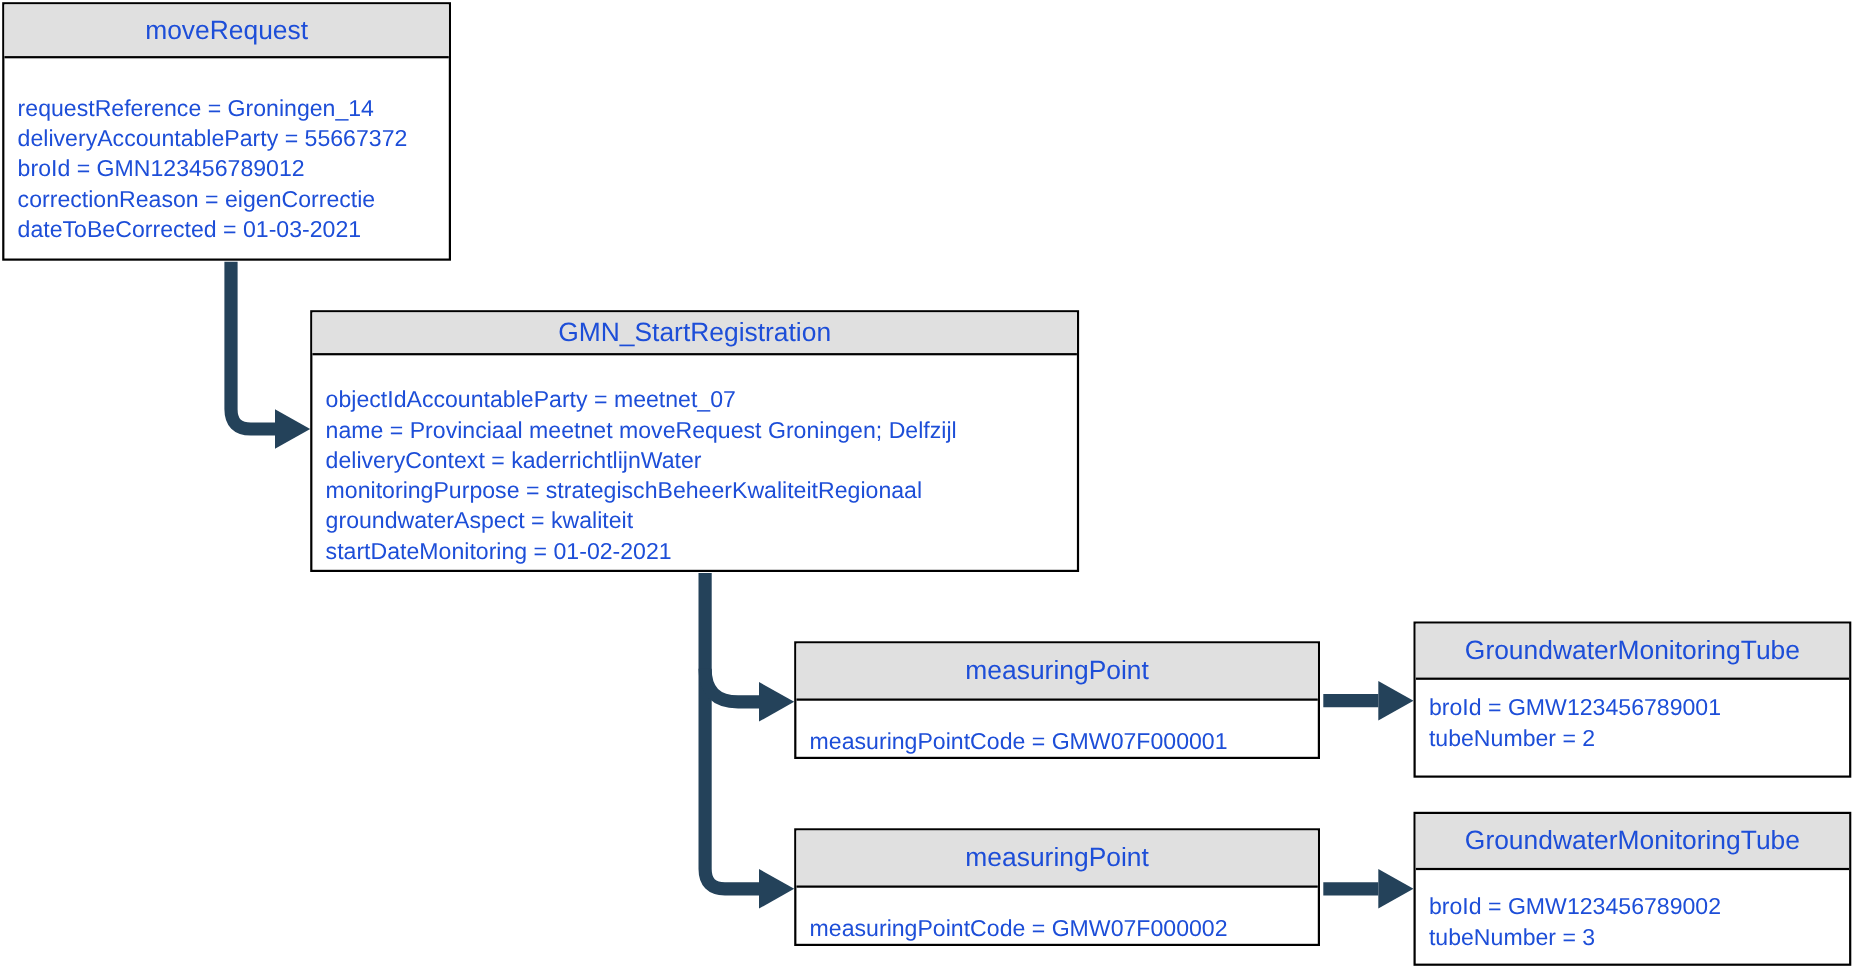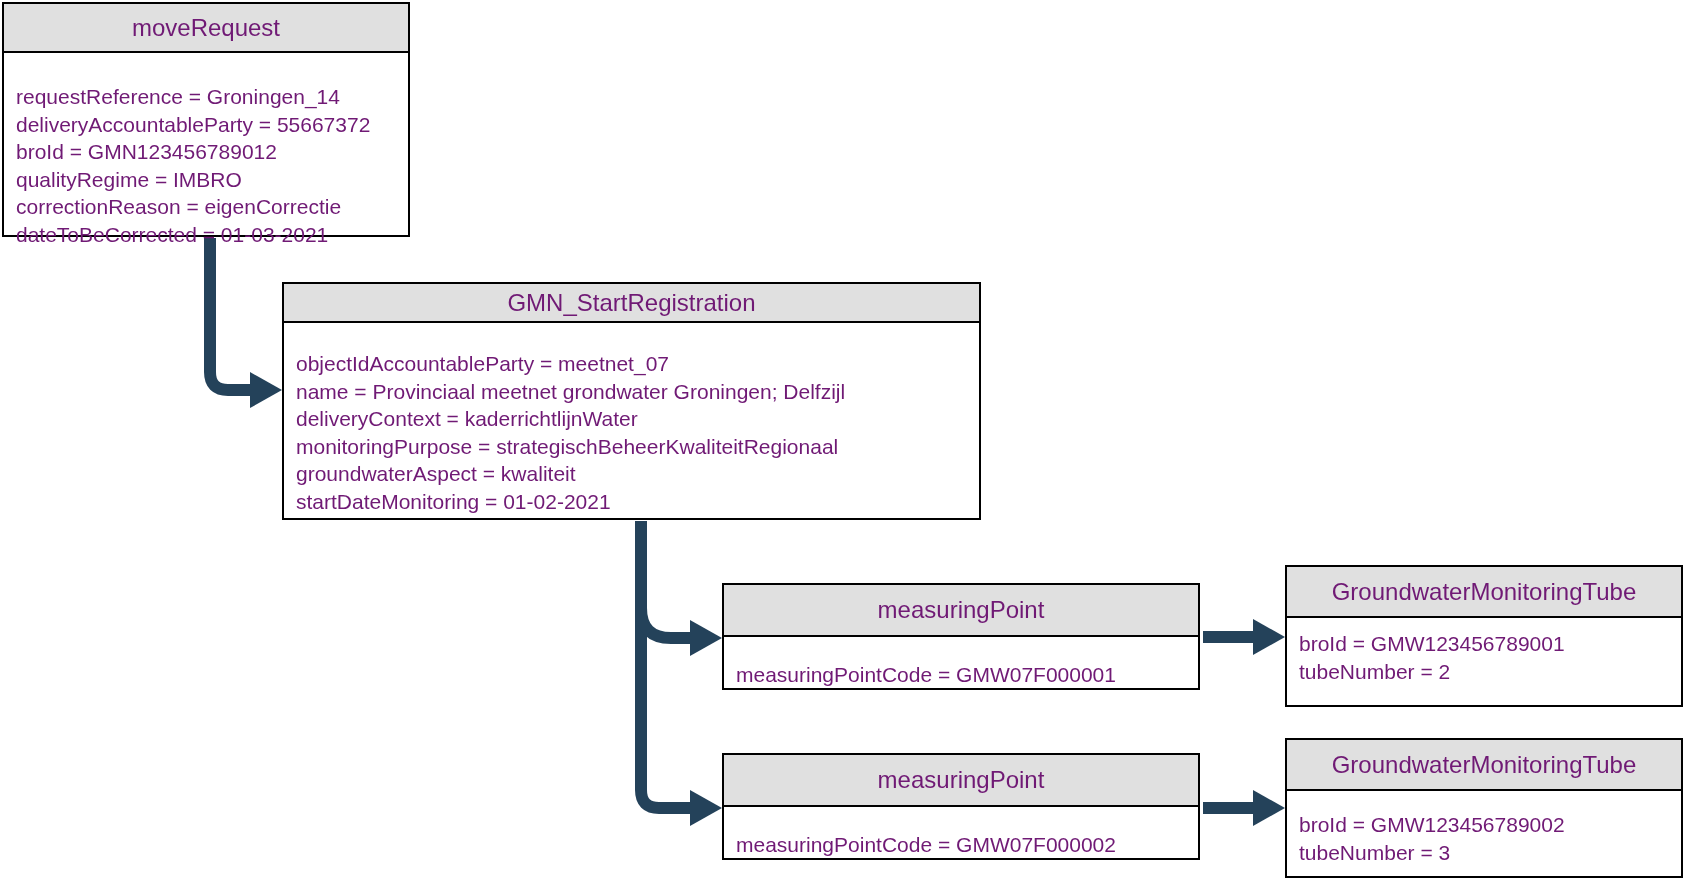--- a/index.html
+++ b/index.html
@@ -6,21 +6,21 @@
     margin: 0;
     padding: 0;
     background: #ffffff;
   }
   #canvas {
     position: relative;
     width: 1686px;
     height: 886px;
     background: #ffffff;
     font-family: "Liberation Sans", sans-serif;
-    color: #701a75;
+    color: #1d4ed8;
     overflow: hidden;
   }
   .uml-box {
     position: absolute;
     border: 2px solid #000000;
     background: #ffffff;
     box-sizing: border-box;
     display: flex;
     flex-direction: column;
   }
@@ -79,37 +79,36 @@
     <polygon points="1253,619 1253,655 1285,637" fill="#24425A"></polygon>
 
     <path d="M 1203 808 L 1253 808" fill="none" stroke-width="12" stroke="#24425A"></path>
     <polygon points="1253,790 1253,826 1285,808" fill="#24425A"></polygon>
   </svg>
 
   <div class="uml-box" style="left:2px; top:2px; width:408px; height:235px;">
     <div class="box-header" style="height:49px;">
       <span>moveRequest</span>
     </div>
-    <div class="box-body" style="padding-top:30px;">
+    <div class="box-body" style="padding-top:4px;margin-top:28px;">
       <div class="attr-line">requestReference = Groningen_14</div>
       <div class="attr-line">deliveryAccountableParty = 55667372</div>
       <div class="attr-line">broId = GMN123456789012</div>
-      <div class="attr-line">qualityRegime = IMBRO</div>
       <div class="attr-line">correctionReason = eigenCorrectie</div>
       <div class="attr-line">dateToBeCorrected = 01-03-2021</div>
     </div>
   </div>
 
   <div class="uml-box" style="left:282px; top:282px; width:699px; height:238px;">
     <div class="box-header" style="height:39px;">
       <span>GMN_StartRegistration</span>
     </div>
     <div class="box-body" style="padding-top:27px;">
       <div class="attr-line">objectIdAccountableParty = meetnet_07</div>
-      <div class="attr-line">name = Provinciaal meetnet grondwater Groningen; Delfzijl</div>
+      <div class="attr-line">name = Provinciaal meetnet moveRequest Groningen; Delfzijl</div>
       <div class="attr-line">deliveryContext = kaderrichtlijnWater</div>
       <div class="attr-line">monitoringPurpose = strategischBeheerKwaliteitRegionaal</div>
       <div class="attr-line">groundwaterAspect = kwaliteit</div>
       <div class="attr-line">startDateMonitoring = 01-02-2021</div>
     </div>
   </div>
 
   <div class="uml-box" style="left:722px; top:583px; width:478px; height:107px;">
     <div class="box-header" style="height:52px;">
       <span>measuringPoint</span>

